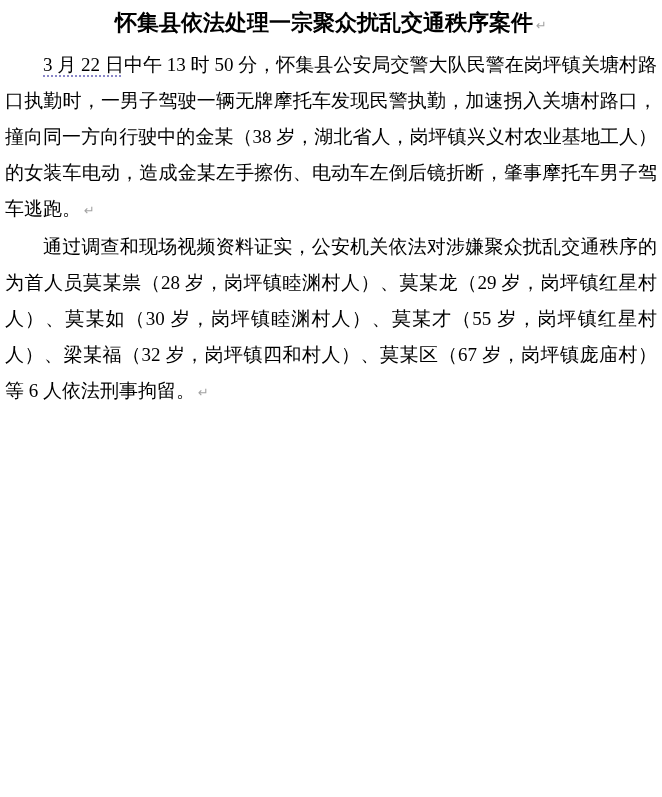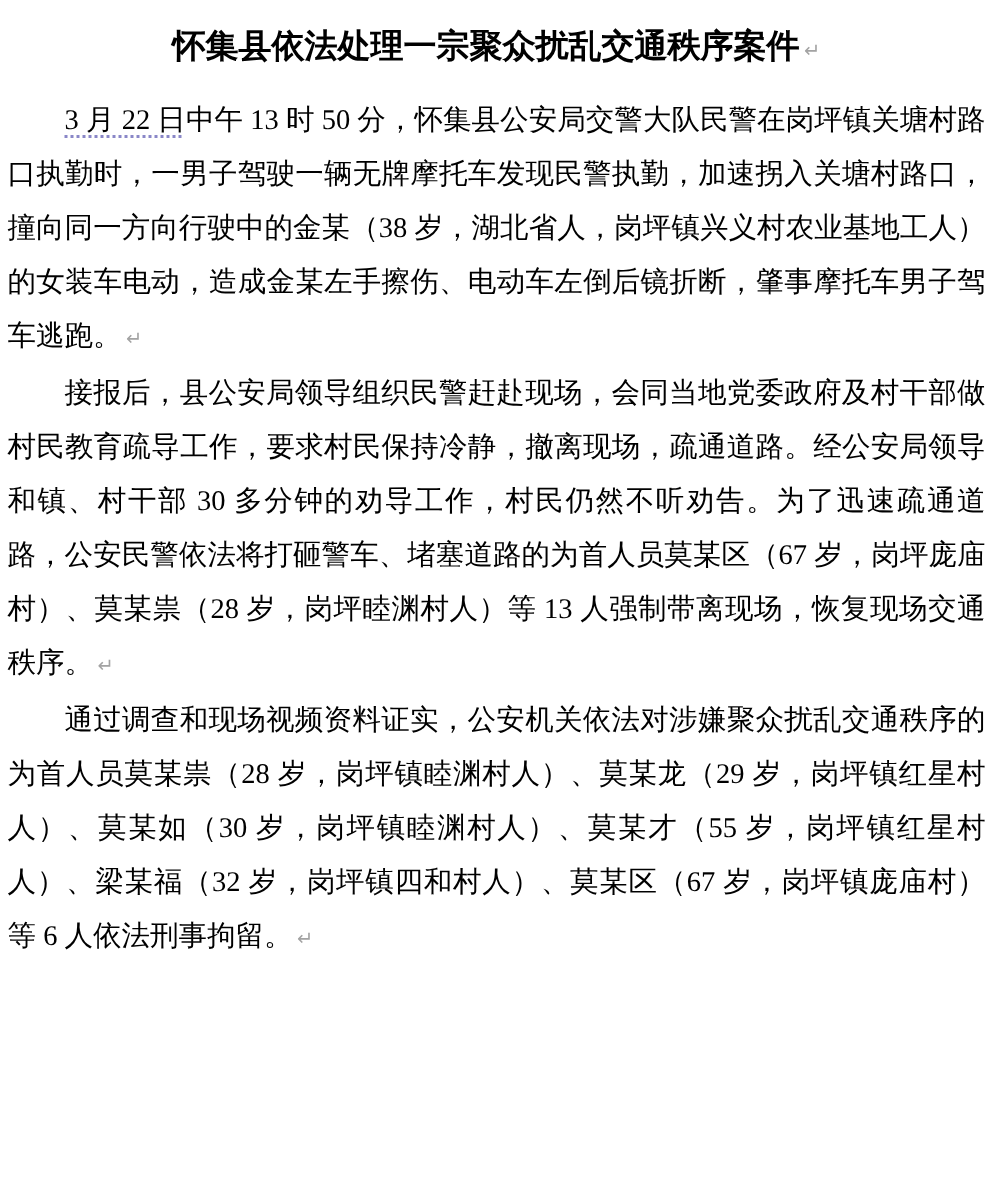--- a/index.html
+++ b/index.html
@@ -14,21 +14,21 @@
     color: #000000;
     font-family: "Liberation Serif", "DejaVu Serif", serif;
     font-size: 19px;
     line-height: 36px;
     overflow: hidden;
   }
   .doc-title {
     font-size: 22px;
     font-weight: bold;
     text-align: center;
-    line-height: 57px;
+    line-height: 42px;
     white-space: nowrap;
   }
   .para {
     text-align: justify;
     text-indent: 2em;
   }
   .pmark {
     font-family: "DejaVu Sans", sans-serif;
     font-size: 13px;
     color: #a3a3a3;
@@ -47,17 +47,16 @@
 <body>
 
 <div class="page">
 
   <h1 class="doc-title"><span>怀集县依法处理一宗聚众扰乱交通秩序案件</span><span class="pmark">↵</span></h1>
 
 
   <p class="para"><span class="date-underline">3 月 22 日</span><span>中午 13 时 50 分，怀集县公安局交警大队民警在岗坪镇关塘村路口执勤时，一男子驾驶一辆无牌摩托车发现民警执勤，加速拐入关塘村路口，撞向同一方向行驶中的金某（38 岁，湖北省人，岗坪镇兴义村农业基地工人）的女装车电动，造成金某左手擦伤、电动车左倒后镜折断，肇事摩托车男子驾车逃跑。</span><span class="pmark">↵</span></p>
 
 
-  <p class="para"><span>接报后，县公安局领导组织民警赶赴现场，会同当地党委政府及村干部做村民教育疏导工作，要求村民保持冷静，撤离现场，疏通道路。经公安局领导和镇、村干部 30 多分钟的劝导工作，村民仍然不听劝告。为了迅速疏通道路，公安民警依法将打砸警车、堵塞道路的为首人员莫某区（67 岁，岗坪庞庙村）、莫某祟（28 岁，岗坪睦渊村人）等 13 人强制带离现场，恢复现场交通秩序。</span><span class="pmark">↵</span></p>
 
   <p class="para"><span>通过调查和现场视频资料证实，公安机关依法对涉嫌聚众扰乱交通秩序的为首人员莫某祟（28 岁，岗坪镇睦渊村人）、莫某龙（29 岁，岗坪镇红星村人）、莫某如（30 岁，岗坪镇睦渊村人）、莫某才（55 岁，岗坪镇红星村人）、梁某福（32 岁，岗坪镇四和村人）、莫某区（67 岁，岗坪镇庞庙村）等 6 人依法刑事拘留。</span><span class="pmark">↵</span></p>
 
 </div>
 
 </body></html>

